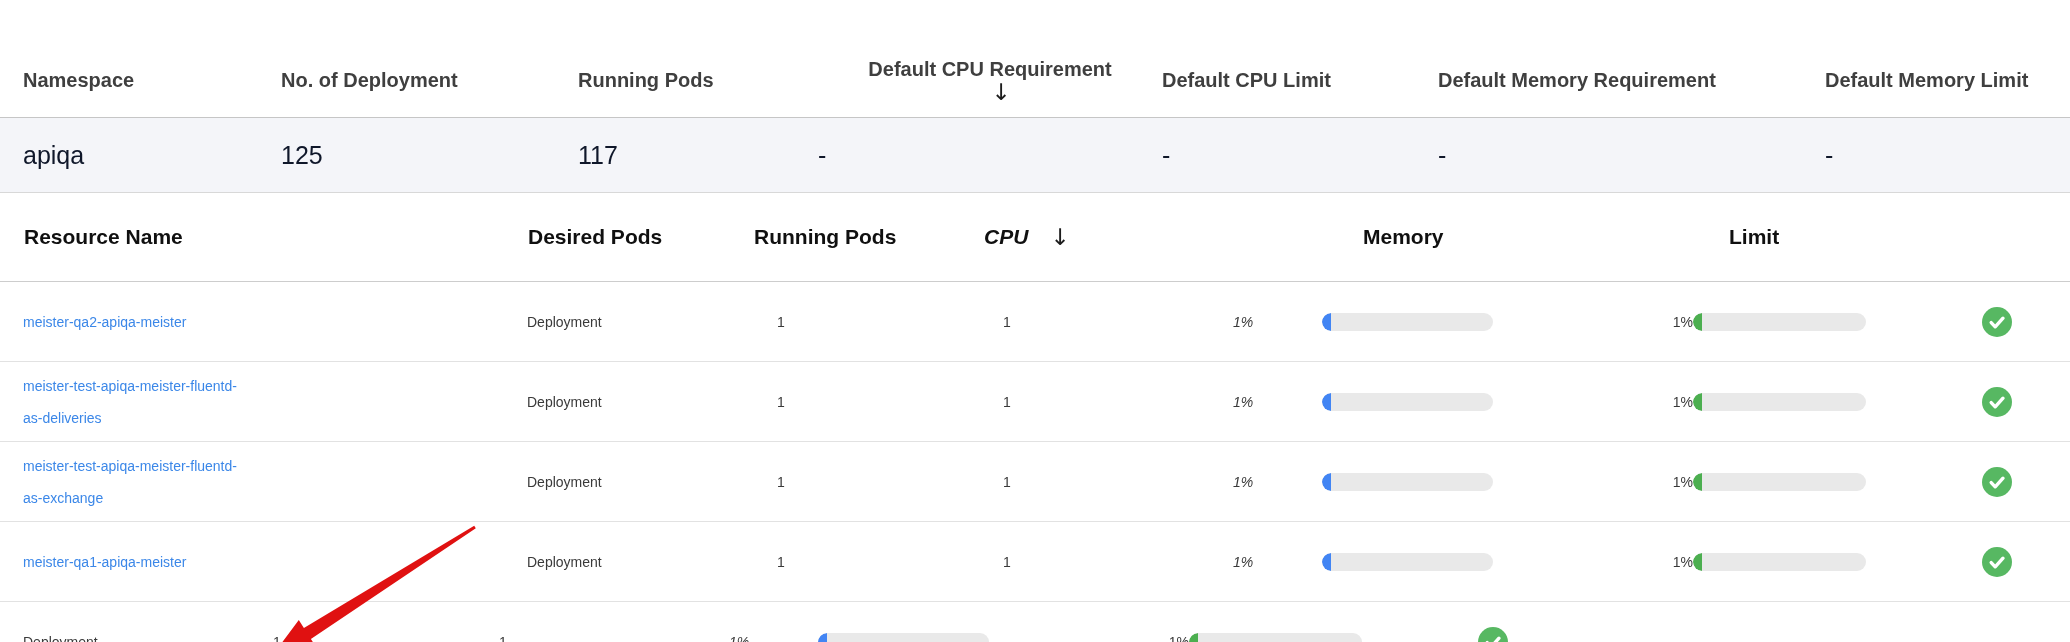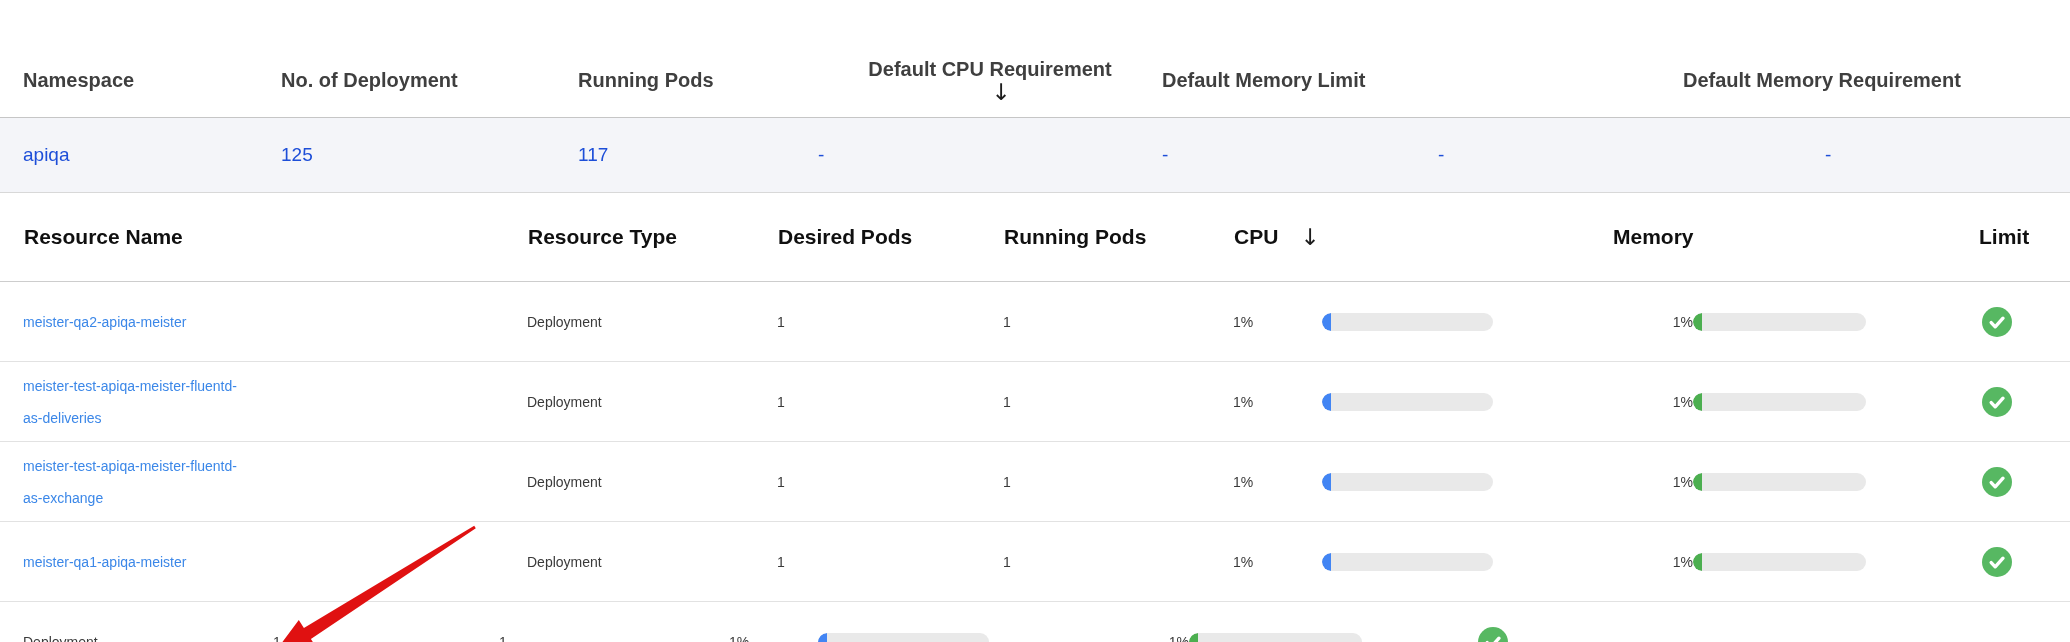--- a/index.html
+++ b/index.html
@@ -17,21 +17,21 @@
 
   .row { display: flex; align-items: center; padding-left: 23px; }
 
   
   .ns-header { height: 74px; border-bottom: 1px solid #c6c6c6; }
   .ns-header .cell {
     font-size: 20px; font-weight: 600; color: #3f3f3f;
     display: flex; align-items: center;
   }
   .ns-data { height: 75px; background: #f4f5f9; border-bottom: 1px solid #d8d8d8; }
-  .ns-data .cell { font-size: 19px; font-weight: 400; color: #1d4ed8; }
+  .ns-data .cell { font-size: 25px; font-weight: 400; color: #0f172a; }
 
   .ns-c1 { width: 258px; }
   .ns-c2 { width: 297px; }
   .ns-c3 { width: 240px; }
   .ns-c4 { width: 344px; flex-direction: column; }
   .ns-c5 { width: 276px; }
   .ns-c6 { width: 387px; }
   .ns-c7 { flex: 1; }
 
   
@@ -41,21 +41,21 @@
     display: flex; align-items: center;
   }
   .res-row { height: 80px; border-bottom: 1px solid #e2e2e2; }
   .res-row:last-child { border-bottom: 1px solid #c9c9c9; }
   .res-row .cell { font-size: 14px; font-weight: 400; color: #3a3a3a; }
 
   .rs-c1 { width: 504px; }
   .rs-c2 { width: 250px; }
   .rs-c3 { width: 226px; }
   .rs-c4 { width: 230px; }
-  .rs-c5 { width: 379px; display: flex; align-items: center; }
+  .rs-c5 { width: 379px; display: flex; align-items: center; font-style: italic; }
   .rs-c6 { width: 366px; display: flex; align-items: center; text-align: right; }
   .rs-c7 { flex: 1; display: flex; align-items: center; }
 
   .res-link {
     color: #3b87e8; font-weight: 500; text-decoration: none;
     white-space: pre-line; line-height: 32px; display: inline-block; cursor: pointer;
   }
 
   .sort-arrow {
     font-family: "DejaVu Sans", sans-serif;
@@ -93,37 +93,37 @@
 <div class="screen">
 
   <div class="row ns-header">
     <div class="cell ns-c1">Namespace</div>
     <div class="cell ns-c2">No. of Deployment</div>
     <div class="cell ns-c3">Running Pods</div>
     <div class="cell ns-c4">
       <span>Default CPU Requirement</span>
       <span class="sort-arrow">↓</span>
     </div>
+    <div class="cell ns-c5">Default CPU Limit</div>
+    <div class="cell ns-c6">Default Memory Requirement</div>
     <div class="cell ns-c7">Default Memory Limit</div>
-    <div class="cell ns-c6">Default Memory Requirement</div>
   </div>
 
   <div class="row ns-data">
     <div class="cell ns-c1">apiqa</div>
     <div class="cell ns-c2">125</div>
     <div class="cell ns-c3">117</div>
     <div class="cell ns-c4">-</div>
     <div class="cell ns-c5">-</div>
     <div class="cell ns-c6">-</div>
     <div class="cell ns-c7">-</div>
   </div>
 
   <div class="row res-header">
     <div class="cell rs-c1">Resource Name</div>
-    <div class="cell rs-c2">Resource Type</div>
     <div class="cell rs-c3">Desired Pods</div>
     <div class="cell rs-c4">Running Pods</div>
     <div class="cell rs-c5">
       <span>CPU</span>
       <span class="sort-arrow">↓</span>
     </div>
     <div class="cell rs-c6">Memory</div>
     <div class="cell rs-c7">Limit</div>
   </div>
 

